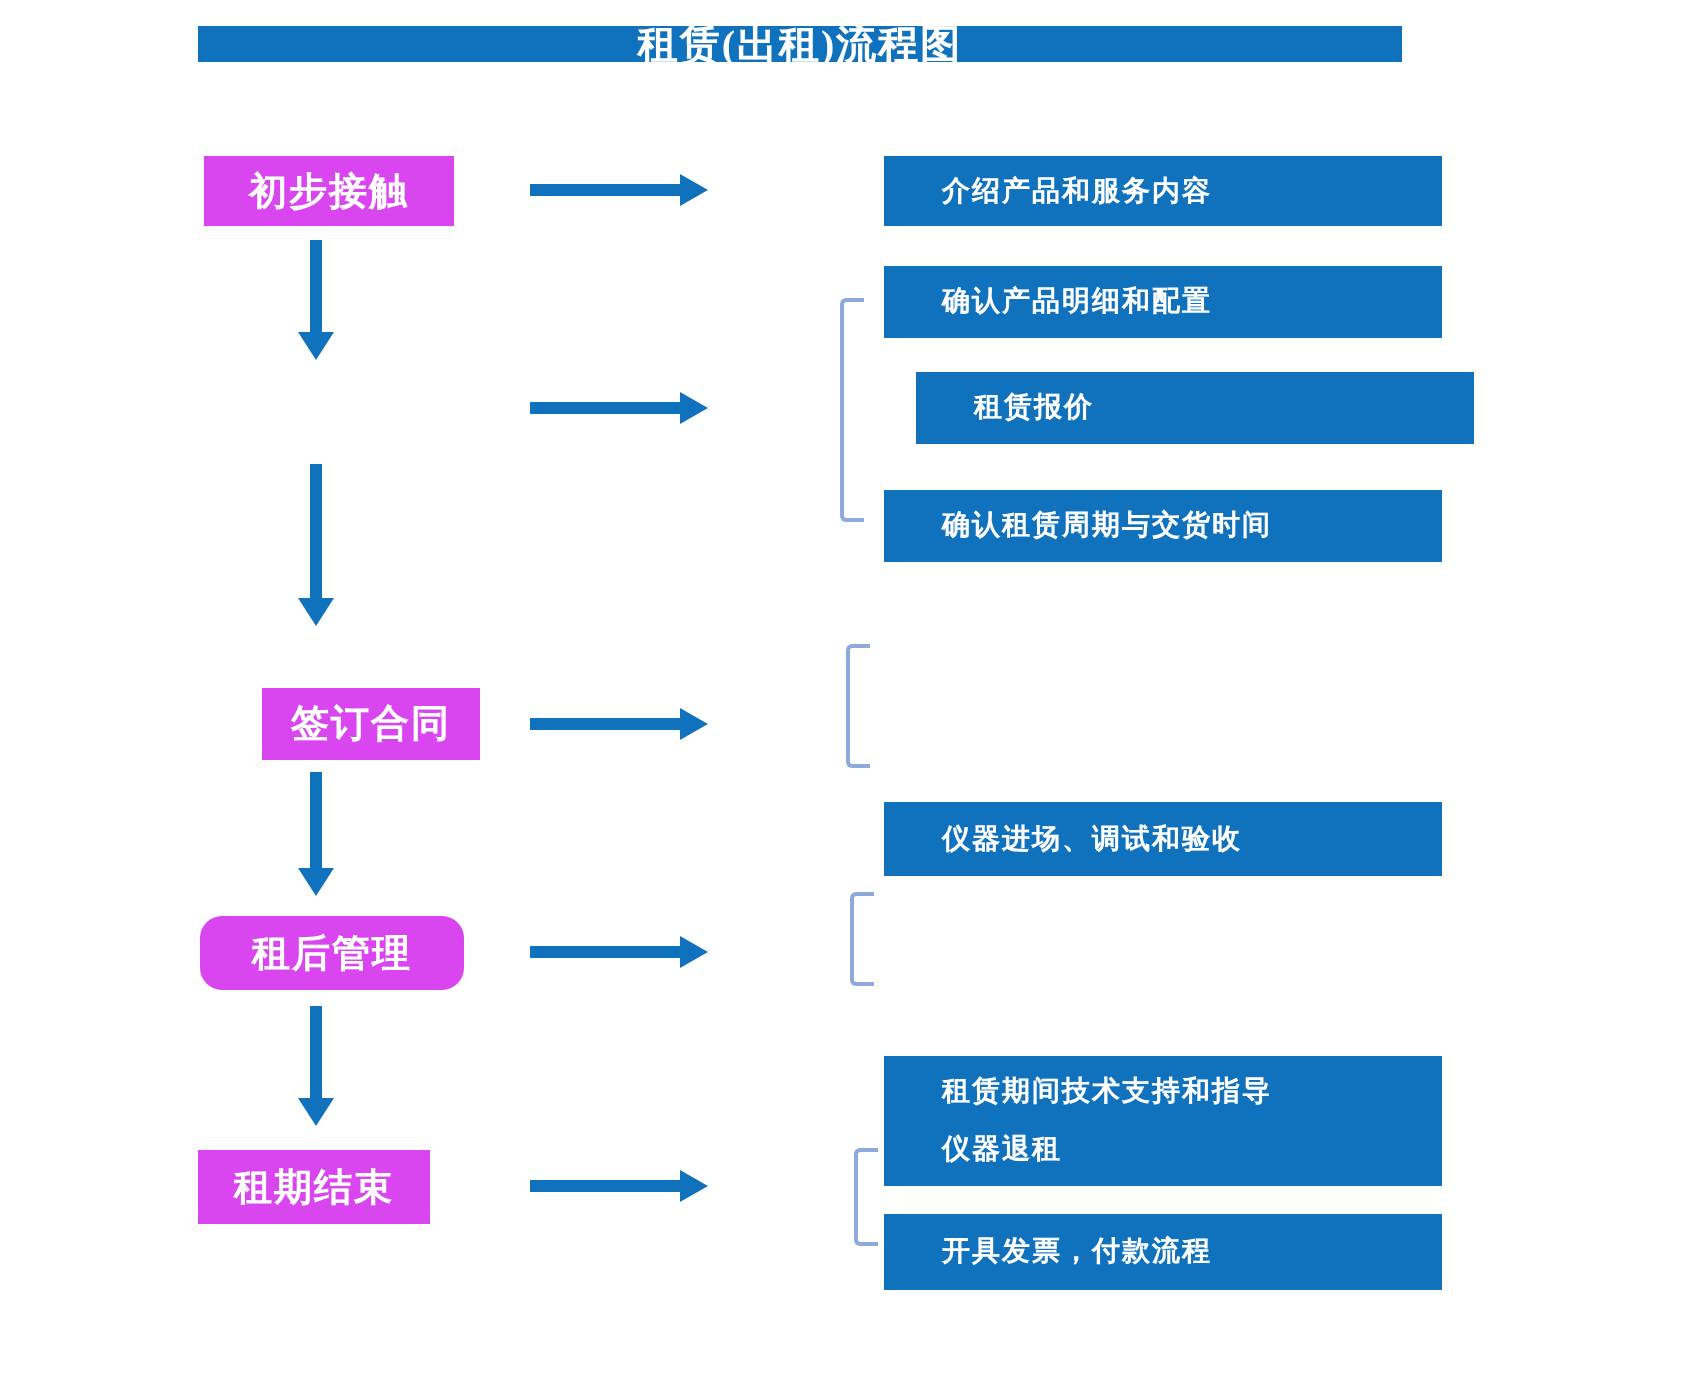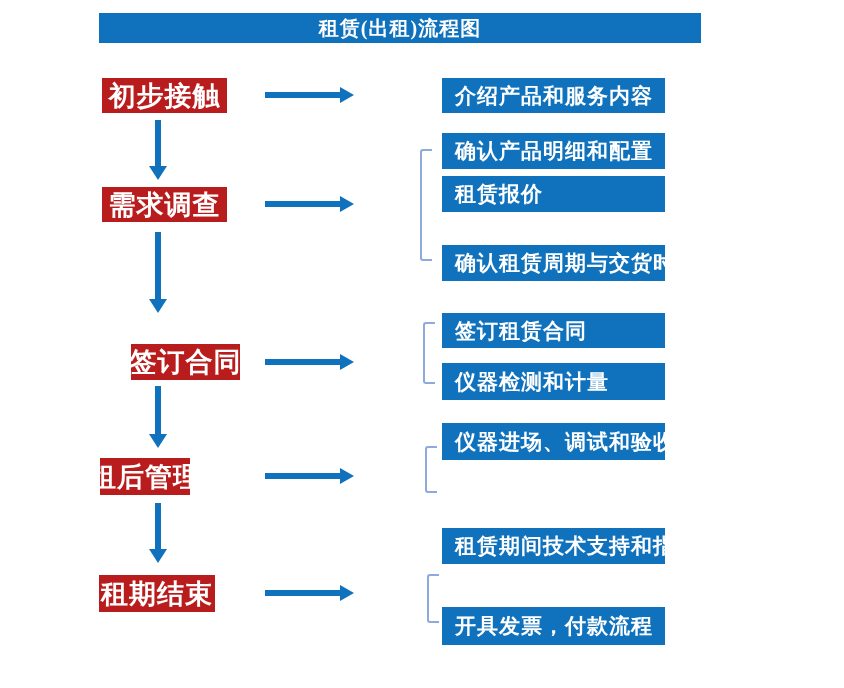--- a/index.html
+++ b/index.html
@@ -6,54 +6,54 @@
   .canvas {
     position: relative;
     width: 844px;
     height: 688px;
     background: #ffffff;
     font-family: "Liberation Serif", "DejaVu Serif", serif;
     overflow: hidden;
   }
   .title-bar {
     position: absolute;
-    left: 99px; top: 13px; width: 602px; height: 30px;
+    left: 99px; top: 13px; width: 602px; height: 18px;
     background: #1072BC;
     display: flex; align-items: center; justify-content: center;
     color: #ffffff; font-size: 20px; font-weight: bold; letter-spacing: 1px;
   }
   .step {
     position: absolute;
-    background: #b91c1c;
+    background: #d946ef;
     display: flex; align-items: center; justify-content: center;
-    color: #ffffff; font-size: 27px; font-weight: bold; letter-spacing: 1px;
+    color: #ffffff; font-size: 19px; font-weight: bold; letter-spacing: 1px;
     white-space: nowrap;
   }
   .detail {
     position: absolute;
-    left: 442px; width: 223px;
+    left: 442px; width: 279px;
     background: #1072BC;
     display: flex; align-items: center;
-    padding-left: 13px;
+    padding-left: 29px;
     box-sizing: border-box;
-    color: #ffffff; font-size: 21px; font-weight: bold; letter-spacing: 1px;
+    color: #ffffff; font-size: 14px; font-weight: bold; letter-spacing: 1px;
     white-space: nowrap;
   }
   .s1 { left: 102px; top: 78px;  width: 125px; height: 35px; }
   .s2 { left: 102px; top: 187px; width: 125px; height: 35px; }
   .s3 { left: 103px; top: 344px; width: 109px; height: 36px; margin-left: 28px; }
-  .s4 { left: 100px; top: 458px; width: 90px; height: 37px; }
+  .s4 { left: 100px; top: 458px; width: 132px; height: 37px; border-radius: 11px; }
   .s5 { left: 99px;  top: 575px; width: 116px; height: 37px; }
   .d1  { top: 78px;  height: 35px; }
   .d2  { top: 133px; height: 36px; }
-  .d3  { top: 176px; height: 36px; }
+  .d3  { top: 186px; height: 36px; margin-left: 16px; }
   .d4  { top: 245px; height: 36px; }
   .d5  { top: 313px; height: 35px; }
   .d6  { top: 363px; height: 37px; }
-  .d7  { top: 423px; height: 37px; }
+  .d7  { top: 401px; height: 37px; }
   .d8  { top: 492px; height: 36px; margin-top: 36px; }
   .d9  { top: 557px; height: 36px; }
   .d10 { top: 607px; height: 38px; }
   .harrow { position: absolute; left: 265px; width: 89px; height: 18px; }
   .h1 { top: 86px; }
   .h2 { top: 195px; }
   .h3 { top: 353px; }
   .h4 { top: 467px; }
   .h5 { top: 584px; }
   .varrow { position: absolute; left: 147px; width: 22px; }
@@ -79,33 +79,31 @@
 </head>
 <body>
 
 <div class="canvas">
 
   <div class="title-bar">
     <span>租赁(出租)流程图</span>
   </div>
 
   <div class="step s1">初步接触</div>
-  <div class="step s2">需求调查</div>
   <div class="step s3">签订合同</div>
   <div class="step s4">租后管理</div>
   <div class="step s5">租期结束</div>
 
   <div class="detail d1">介绍产品和服务内容</div>
   <div class="detail d2">确认产品明细和配置</div>
   <div class="detail d3">租赁报价</div>
   <div class="detail d4">确认租赁周期与交货时间</div>
-  <div class="detail d5">签订租赁合同</div>
-  <div class="detail d6">仪器检测和计量</div>
   <div class="detail d7">仪器进场、调试和验收</div>
   <div class="detail d8">租赁期间技术支持和指导</div>
+  <div class="detail d9">仪器退租</div>
   <div class="detail d10">开具发票，付款流程</div>
 
   <svg class="harrow h1" viewBox="0 0 89 18" aria-hidden="true">
     <rect class="arrow-fill" x="0" y="6" width="75" height="6"></rect>
       <polygon class="arrow-fill" points="75,1 89,9 75,17"></polygon>
   </svg>
   <svg class="harrow h2" viewBox="0 0 89 18" aria-hidden="true">
     <rect class="arrow-fill" x="0" y="6" width="75" height="6"></rect>
       <polygon class="arrow-fill" points="75,1 89,9 75,17"></polygon>
   </svg>

